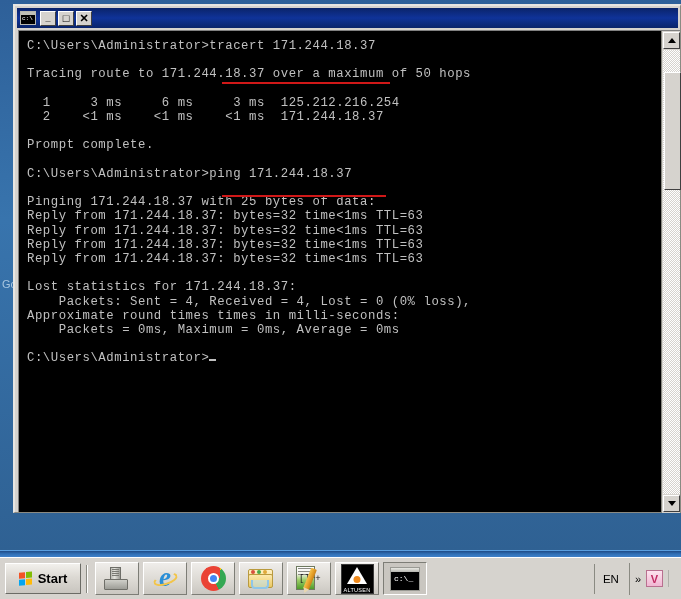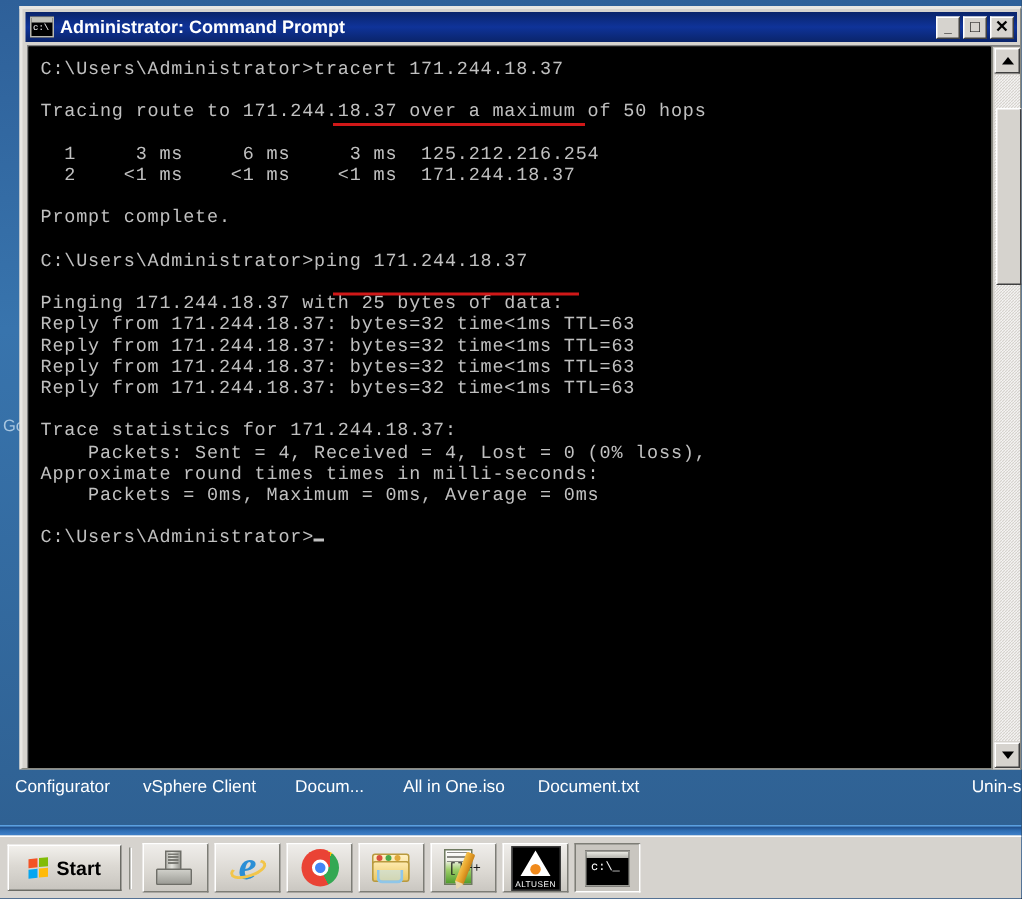--- a/index.html
+++ b/index.html
@@ -629,21 +629,20 @@
 <div id="screen">
 
   <div class="desktop">
     <div class="desktop-watermark">Go</div>
   </div>
 
   <div class="window">
 
     <div class="titlebar">
       <div class="title-icon"></div>
-      <div class="title-text">Administrator: Command Prompt</div>
       <div class="win-buttons">
         <div class="win-btn btn-min">
             <span>_</span>
           </div>
         <div class="win-btn btn-max">
             <span>□</span>
           </div>
         <div class="win-btn btn-close">
             <span>✕</span>
           </div>
@@ -663,21 +662,21 @@
 <span>Prompt complete.</span>
 <span></span>
 <span>C:\Users\Administrator&gt;ping 171.244.18.37</span>
 <span></span>
 <span>Pinging 171.244.18.37 with 25 bytes of data:</span>
 <span>Reply from 171.244.18.37: bytes=32 time&lt;1ms TTL=63</span>
 <span>Reply from 171.244.18.37: bytes=32 time&lt;1ms TTL=63</span>
 <span>Reply from 171.244.18.37: bytes=32 time&lt;1ms TTL=63</span>
 <span>Reply from 171.244.18.37: bytes=32 time&lt;1ms TTL=63</span>
 <span></span>
-<span>Trace statistics for 171.244.18.37:</span>
+<span>Lost statistics for 171.244.18.37:</span>
 <span>    Packets: Sent = 4, Received = 4, Lost = 0 (0% loss),</span>
 <span>Approximate round times times in milli-seconds:</span>
 <span>    Packets = 0ms, Maximum = 0ms, Average = 0ms</span>
 <span></span>
 <span>C:\Users\Administrator&gt;</span><span class="cursor-block"></span>
 </div>
         <div class="underline ul-tracert"></div>
         <div class="underline ul-ping"></div>
       </div>
 
@@ -689,28 +688,20 @@
           <div class="sb-thumb"></div>
         </div>
         <div class="sb-arrow sb-down">
             <i></i>
           </div>
       </div>
 
     </div>
   </div>
 
-  <div class="window-strip">
-    <div class="strip-item" style="margin-left:10px;">Configurator</div>
-    <div class="strip-item" style="margin-left:22px;">vSphere Client</div>
-    <div class="strip-item" style="margin-left:26px;">Docum...</div>
-    <div class="strip-item" style="margin-left:26px;">All in One.iso</div>
-    <div class="strip-item" style="margin-left:22px;">Document.txt</div>
-    <div class="strip-right">Unin-s</div>
-  </div>
 
   <div class="taskbar">
     <div class="taskbar-inner">
 
       <div class="start-button">
         <div class="win-flag">
           <i></i>
             <i></i>
             <i></i>
             <i></i>
@@ -764,17 +755,25 @@
             <div class="a-txt">ALTUSEN</div>
           </div>
         </div>
 
         <div class="tb-icon pressed">
           <div class="ico-cmd"></div>
         </div>
 
       </div>
 
+      <div class="tray">
+        <div class="tray-lang">EN</div>
+        <div class="tray-box">
+          <div class="tray-chevron">»</div>
+          <div class="tray-v">V</div>
+          <div class="tray-edge"></div>
+        </div>
+      </div>
 
     </div>
   </div>
 
 </div>
 
 </body></html>

